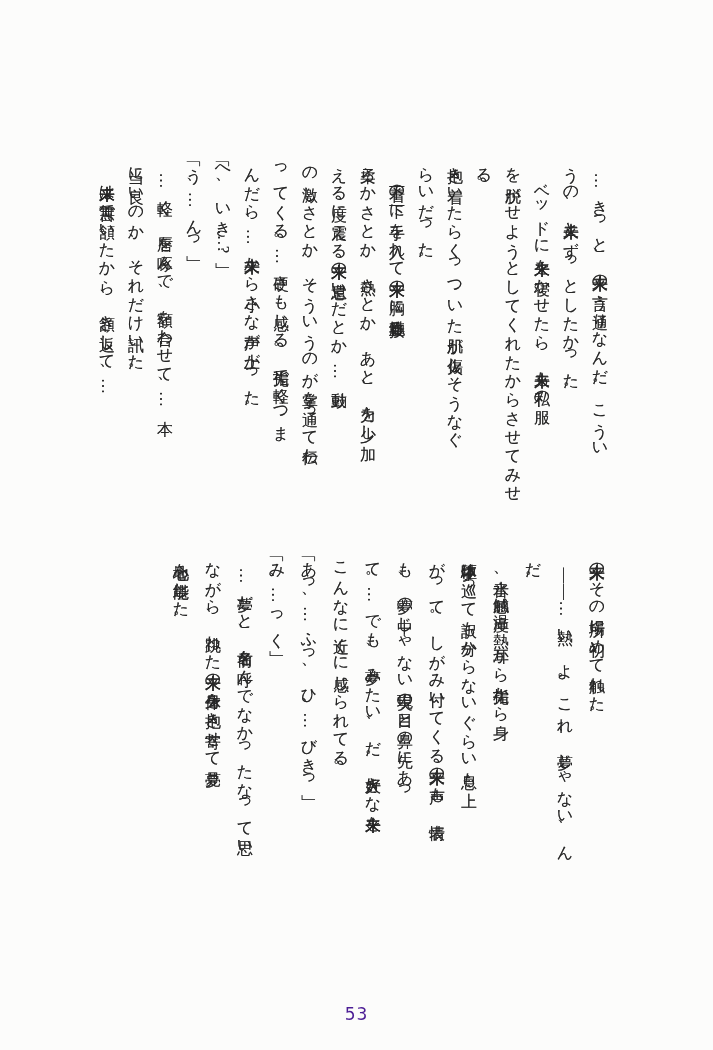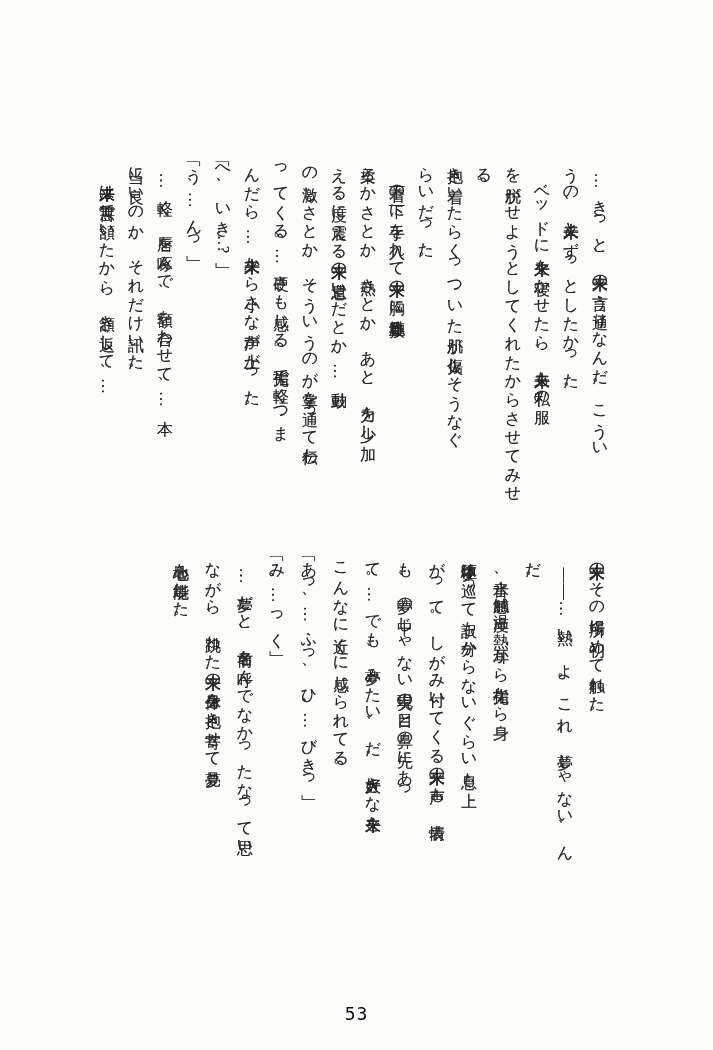--- a/index.html
+++ b/index.html
@@ -43,21 +43,21 @@
     line-height: 32px;
   }
   .page-number {
     position: absolute;
     left: 0;
     right: 0;
     bottom: 26px;
     text-align: center;
     font-family: "DejaVu Sans", "Liberation Sans", sans-serif;
     font-size: 17px;
-    color: #000000;
+    color: #4c1d95;
     letter-spacing: 1px;
   }
 </style>
 </head>
 <body>
 
 <div class="page">
   <div class="vblock top">　…きっと、未来の言う通りなんだ。こうい
 うの、未来とずっとしたかった。
 　ベッドに未来を寝かせたら、未来も私の服

